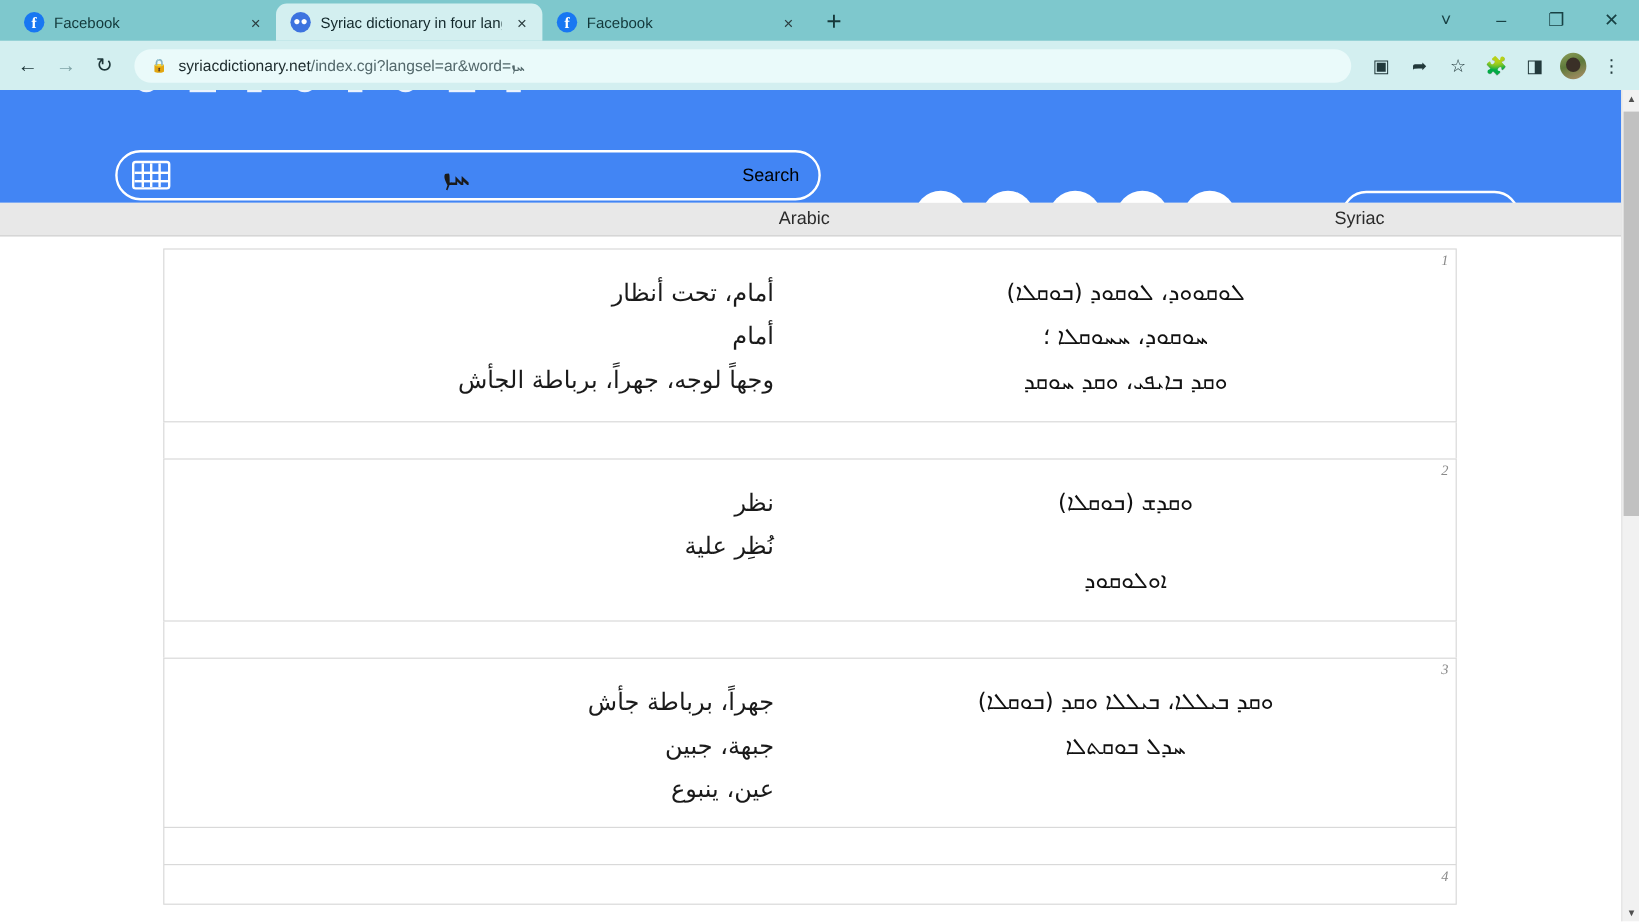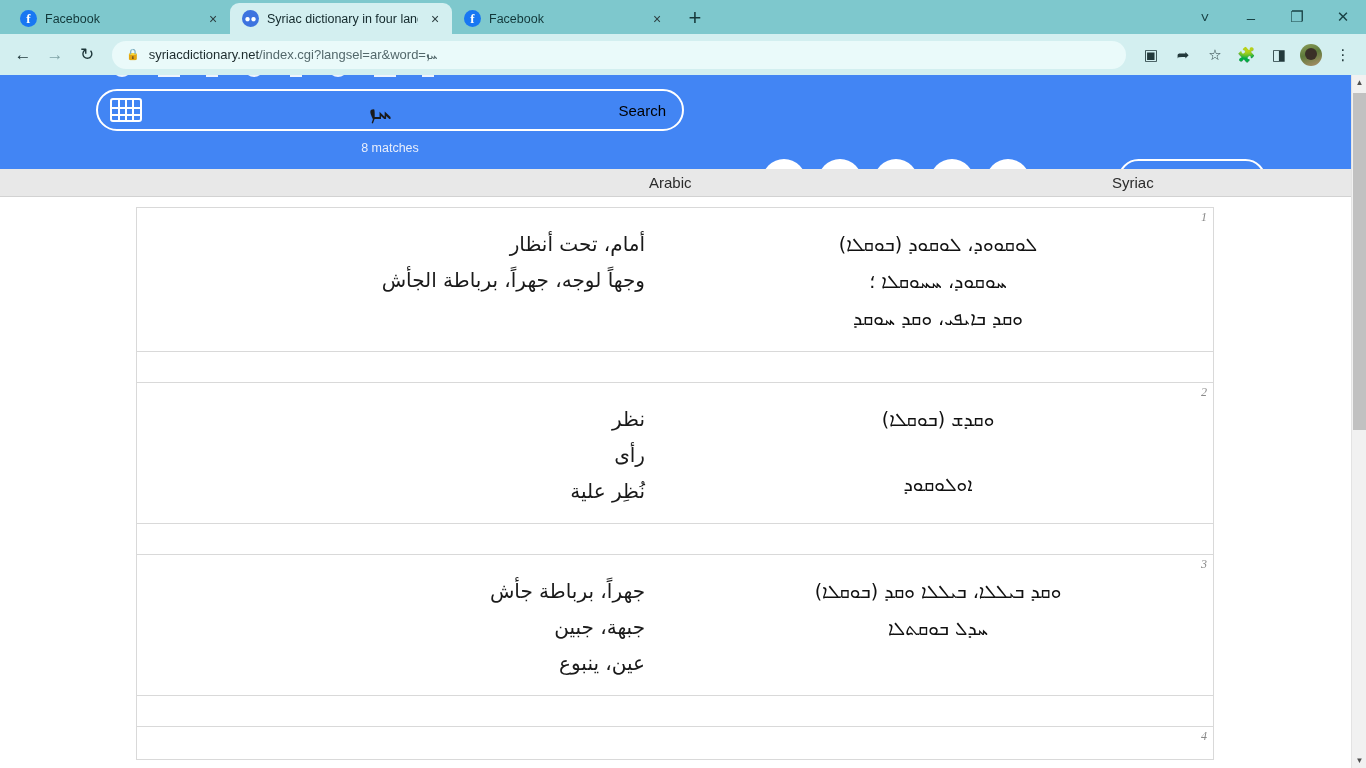--- a/index.html
+++ b/index.html
@@ -139,21 +139,21 @@
   .clipped-row .blob {
     width: 20px; height: 20px; border-radius:50%; background:#fff;
   }
   .clipped-row .bar { width: 22px; height: 7px; background:#fff; }
   .clipped-row .bar.sm { width: 12px; height: 6px; }
 
   .hdr-main {
     display:flex; align-items:flex-start; padding: 14px 0 0 0;
     position: relative; height: 94px;
   }
-  .search-wrap { margin-left: 96px; width: 588px; }
+  .search-wrap { margin-left: 96px; width: 588px; margin-top: 36px; }
   .searchbar {
     height: 42px;
     border: 2px solid #ffffff;
     border-radius: 22px;
     display:flex; align-items:center;
     padding: 0 16px 0 12px;
     position: relative;
   }
   .kbd-icon {
     width: 32px; height: 24px; border: 2px solid #fff; border-radius: 3px;
@@ -413,38 +413,38 @@
         <span class="lbl syriac">Syriac</span>
       </div>
 
       <div class="results">
 
         <div class="tbl entry">
           <span class="entry-num">1</span>
           <div class="entry-body">
             <div class="col-ar">
               <div class="ar-line">أمام، تحت أنظار</div>
+              <div class="ar-line">أمام</div>
               <div class="ar-line">وجهاً لوجه، جهراً، برباطة الجأش</div>
             </div>
             <div class="col-sy">
               <div class="sy-line">ܠܘܩܘܘܕ، ܠܘܩܘܕ (ܒܘܩܠܐ)</div>
               <div class="sy-line">ܚܘܩܘܕ، ܚܚܘܩܠܐ ؛</div>
               <div class="sy-line">ܘܩܕ ܒܐܝܦܝ، ܘܩܕ ܚܘܩܕ</div>
             </div>
           </div>
         </div>
 
         <div class="tbl gap-row"></div>
 
         <div class="tbl entry">
           <span class="entry-num">2</span>
           <div class="entry-body">
             <div class="col-ar">
               <div class="ar-line">نظر</div>
-              <div class="ar-line">رأى</div>
               <div class="ar-line">نُظِر علية</div>
             </div>
             <div class="col-sy">
               <div class="sy-line">ܘܩܕܫ (ܒܘܩܠܐ)</div>
               <div class="sy-line gap">ܐܘܠܘܩܘܕ</div>
             </div>
           </div>
         </div>
 
         <div class="tbl gap-row"></div>

